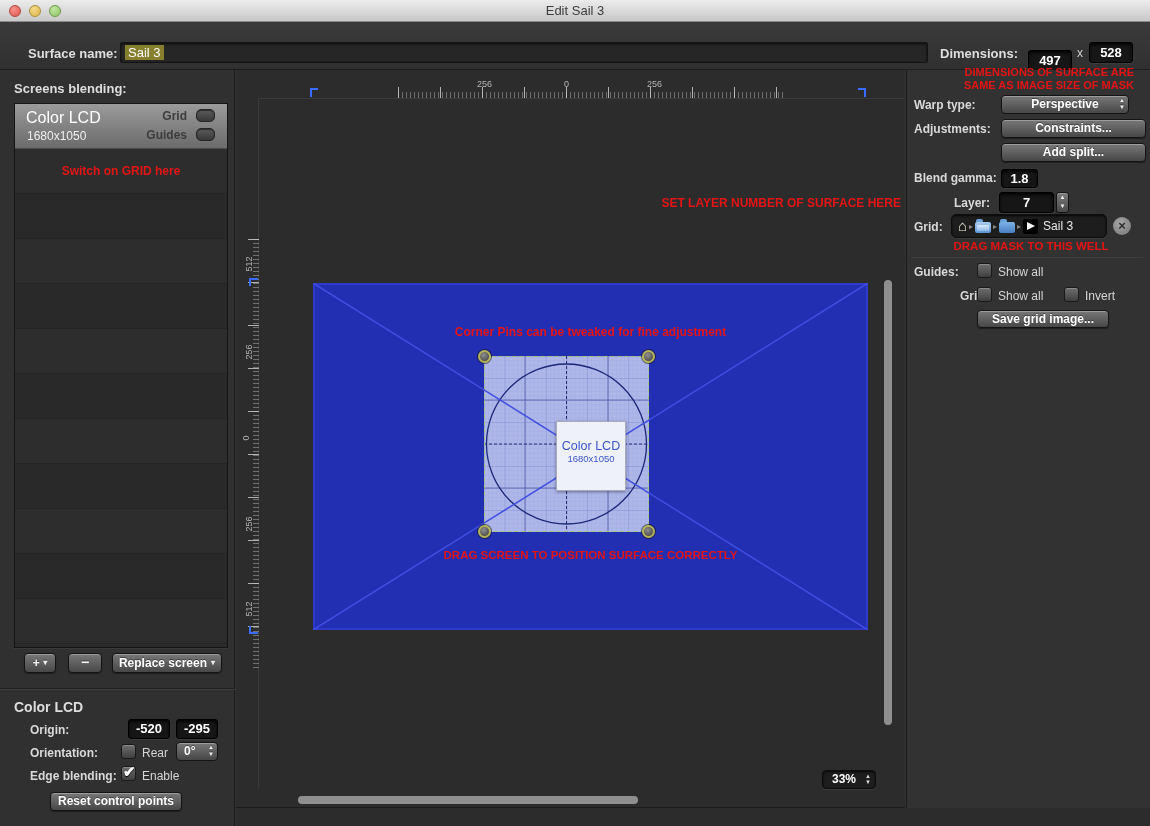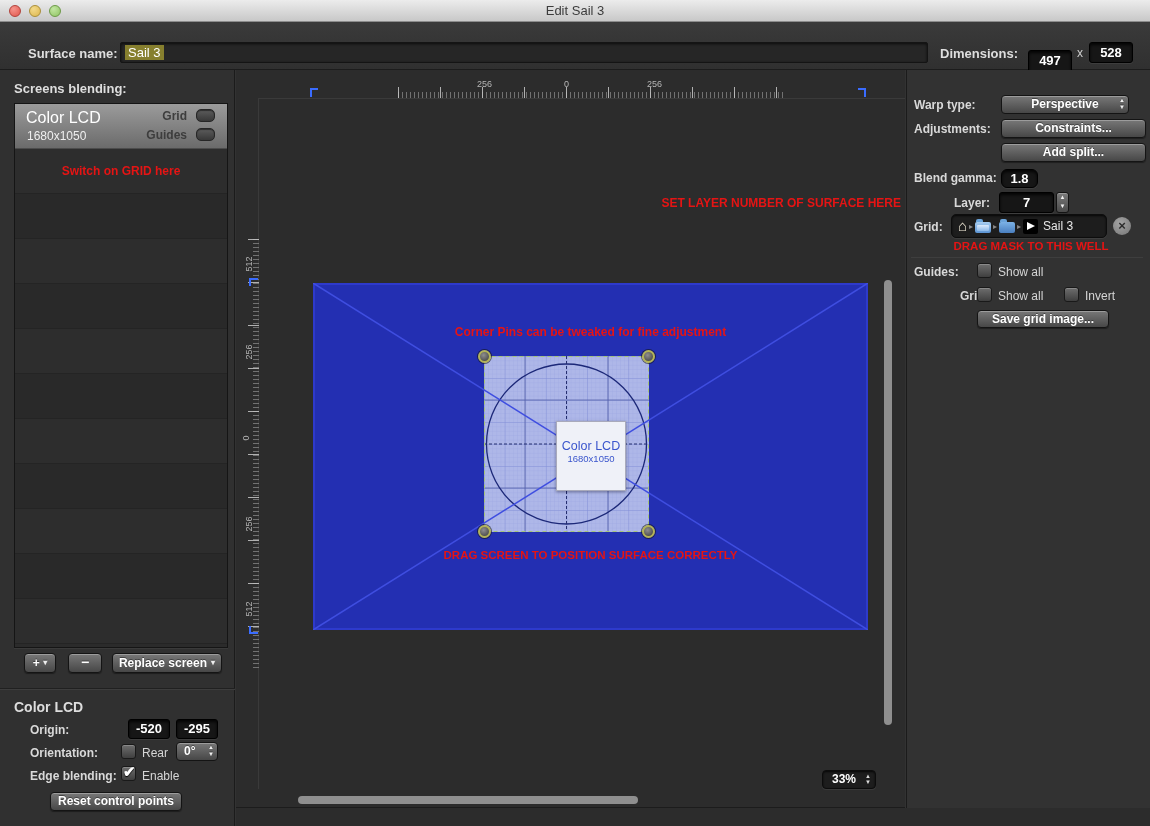--- a/index.html
+++ b/index.html
@@ -127,21 +127,21 @@
   #zoom-popup{position:absolute;left:586px;top:700px;width:54px;height:19px;background:#1d1d1d;
     border:1px solid #0c0c0c;border-radius:4px;color:#fff;font-size:12px;font-weight:600;
     line-height:17px;padding-left:9px;box-shadow:inset 0 1px 2px rgba(0,0,0,.8),0 1px 0 rgba(255,255,255,.07);}
   #zoom-popup .arrows{position:absolute;right:4px;top:2px;display:flex;flex-direction:column;line-height:6px;font-size:6px;color:#ddd;}
 
   
   #inspector{position:absolute;left:906px;top:70px;width:244px;bottom:0;background:#323232;border-left:1px solid #1b1b1b;}
   .ins-label{position:absolute;left:7px;}
   .ins-btn{position:absolute;left:94px;width:145px;height:19px;line-height:17px;}
   #warp-popup{position:absolute;left:94px;top:25px;width:128px;height:19px;text-align:center;line-height:17px;}
-  #blend-field{position:absolute;left:94px;top:99px;width:37px;height:19px;line-height:17px;border-radius:6px;}
+  #blend-field{position:absolute;left:94px;top:99px;width:37px;height:19px;line-height:17px;}
   #layer-field{position:absolute;left:92px;top:122px;width:55px;height:21px;line-height:19px;}
   .stepper{position:absolute;width:13px;height:21px;background:linear-gradient(#7b7b7b,#4a4a4a);
     border:1px solid #141414;border-radius:3px;display:flex;flex-direction:column;align-items:center;
     font-size:6px;color:#f0f0f0;line-height:9px;box-shadow:inset 0 1px 0 rgba(255,255,255,.25);}
   #layer-stepper{left:149px;top:122px;}
   #mask-well{position:absolute;left:44px;top:144px;width:156px;height:24px;background:#1d1d1d;
     border:1px solid #0d0d0d;border-radius:5px;box-shadow:inset 0 1px 2px rgba(0,0,0,.8),0 1px 0 rgba(255,255,255,.06);
     display:flex;align-items:center;padding:0 6px;gap:2px;}
   .crumb-sep{color:#8a8a8a;font-size:8px;}
   #home-icon{color:#f3ecd9;font-size:15px;line-height:14px;}
@@ -182,20 +182,24 @@
   </div>
 
   <div id="toolbar">
     <span class="lbl-lg" id="surface-name-label">Surface name:</span>
     <div id="surface-name-field"><span class="sel">Sail 3</span></div>
     <span class="lbl-lg" id="dims-label">Dimensions:</span>
     <div class="darkfield" id="dim-w">497</div>
     <span id="dim-x">x</span>
     <div class="darkfield" id="dim-h">528</div>
   </div>
+  <div class="red" id="ann-dims">
+    <div>DIMENSIONS OF SURFACE ARE</div>
+    <div>SAME AS IMAGE SIZE OF MASK</div>
+  </div>
 
   <div id="sidebar">
     <span class="lbl-lg" id="screens-label">Screens blending:</span>
     <div id="screen-list">
       <div id="row-selected">
         <span id="screen-name">Color LCD</span>
         <span id="screen-res">1680x1050</span>
         <span class="row-cb-label" id="grid-cb-label">Grid</span>
         <span class="mini-toggle" id="grid-toggle"></span>
         <span class="row-cb-label" id="guides-cb-label">Guides</span>

